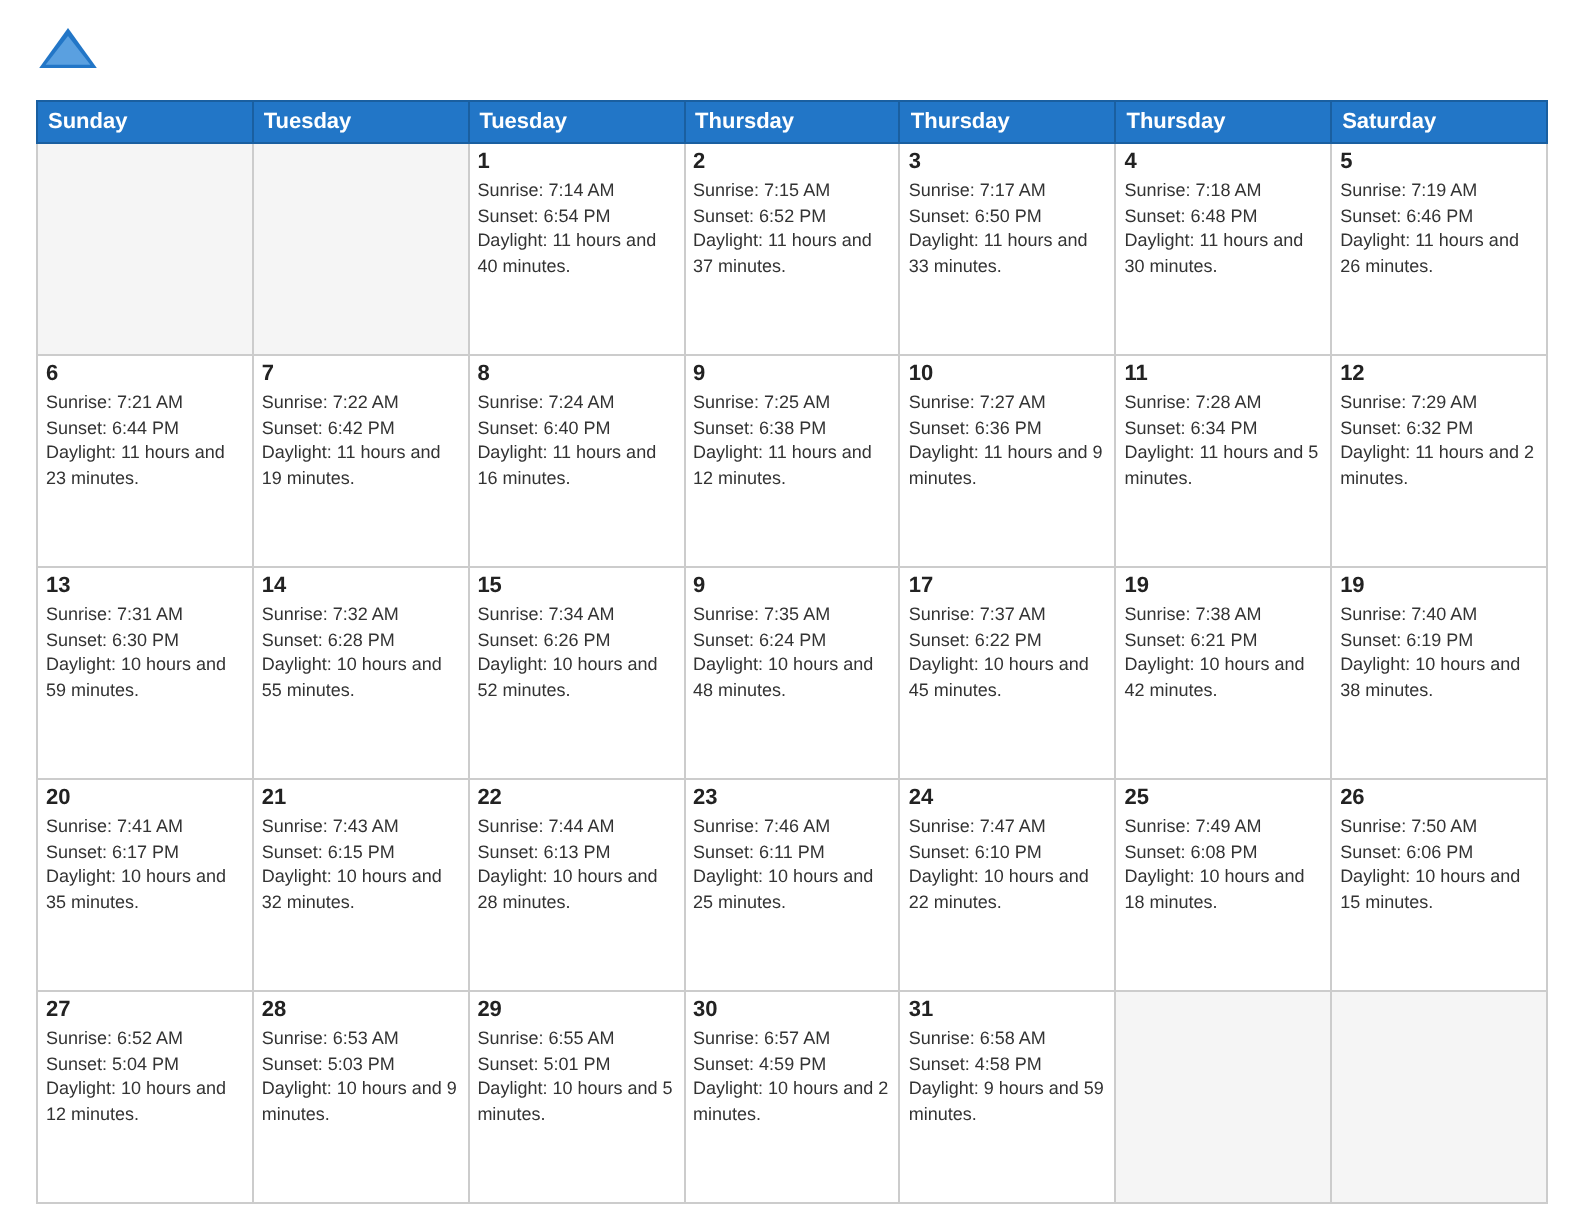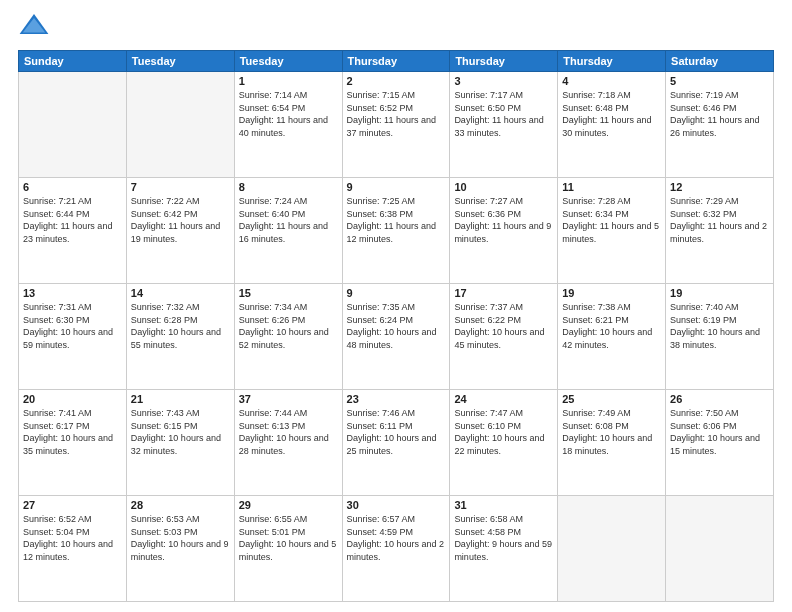--- a/index.html
+++ b/index.html
@@ -214,21 +214,21 @@
         <tr>
           <td>
             <span class="day-number">20</span>
             <div class="day-info">Sunrise: 7:41 AM<br>Sunset: 6:17 PM<br>Daylight: 10 hours and 35 minutes.</div>
           </td>
           <td>
             <span class="day-number">21</span>
             <div class="day-info">Sunrise: 7:43 AM<br>Sunset: 6:15 PM<br>Daylight: 10 hours and 32 minutes.</div>
           </td>
           <td>
-            <span class="day-number">37</span>
+            <span class="day-number">22</span>
             <div class="day-info">Sunrise: 7:44 AM<br>Sunset: 6:13 PM<br>Daylight: 10 hours and 28 minutes.</div>
           </td>
           <td>
             <span class="day-number">23</span>
             <div class="day-info">Sunrise: 7:46 AM<br>Sunset: 6:11 PM<br>Daylight: 10 hours and 25 minutes.</div>
           </td>
           <td>
             <span class="day-number">24</span>
             <div class="day-info">Sunrise: 7:47 AM<br>Sunset: 6:10 PM<br>Daylight: 10 hours and 22 minutes.</div>
           </td>

